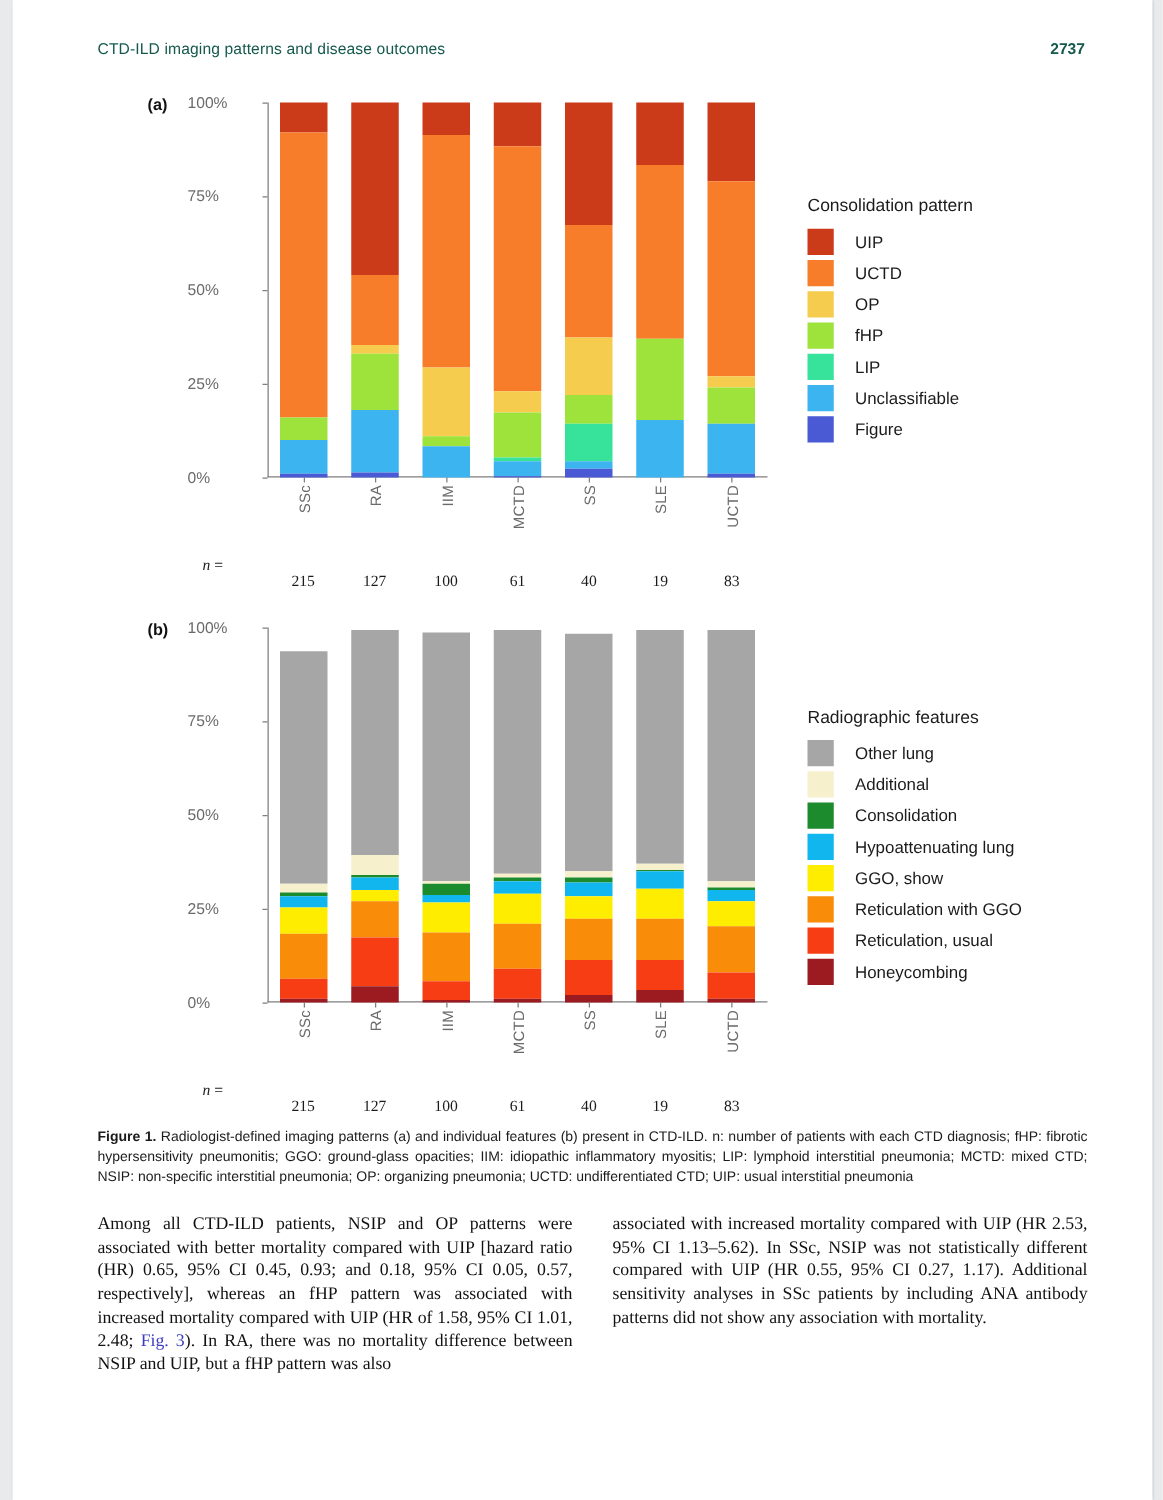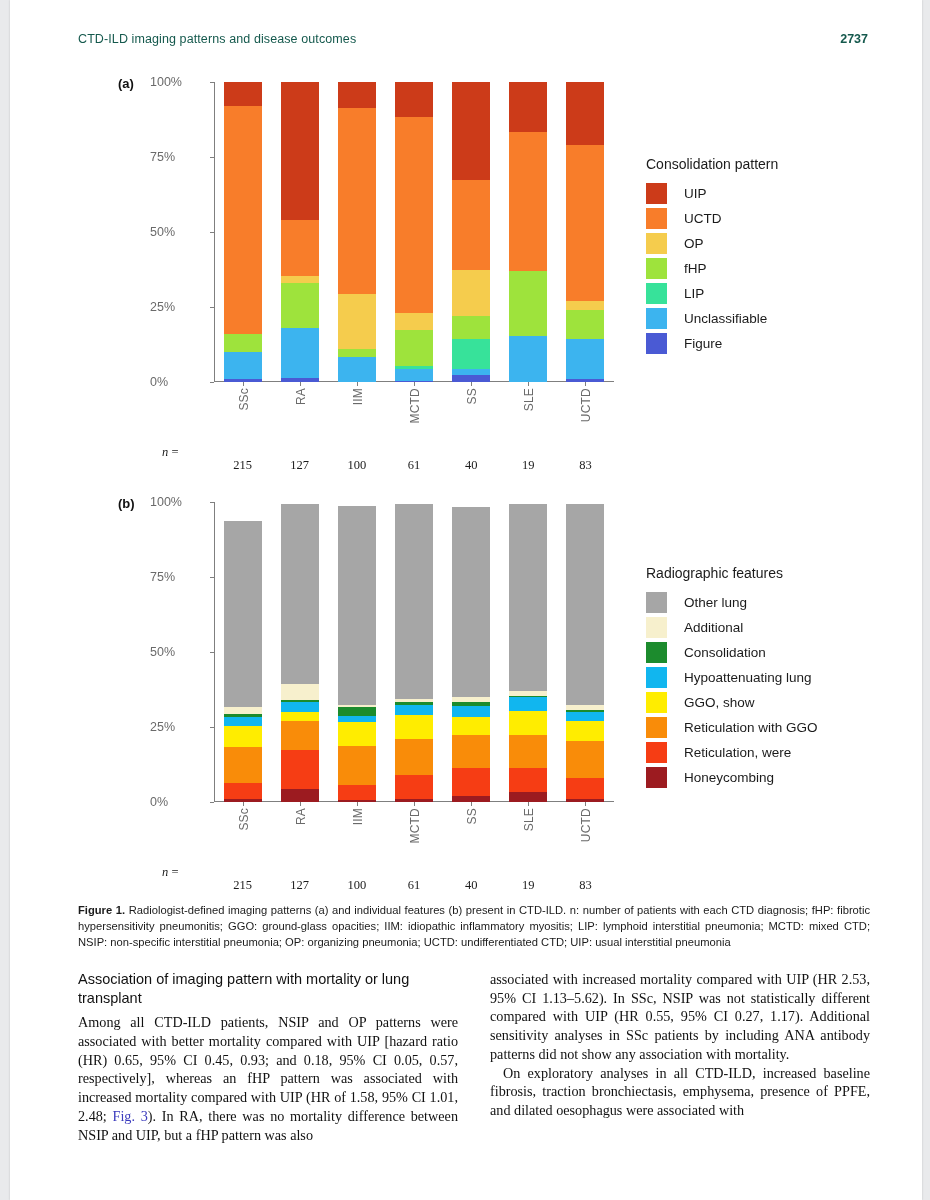--- a/index.html
+++ b/index.html
@@ -499,39 +499,37 @@
             <div class="legend-item">
               <span class="legend-swatch" style="background: rgb(255, 237, 0);"></span>
               <span class="legend-label">GGO, show</span>
             </div>
             <div class="legend-item">
               <span class="legend-swatch" style="background: rgb(249, 140, 9);"></span>
               <span class="legend-label">Reticulation with GGO</span>
             </div>
             <div class="legend-item">
               <span class="legend-swatch" style="background: rgb(246, 61, 20);"></span>
-              <span class="legend-label">Reticulation, were</span>
+              <span class="legend-label">Reticulation, usual</span>
             </div>
             <div class="legend-item">
               <span class="legend-swatch" style="background: rgb(156, 27, 32);"></span>
               <span class="legend-label">Honeycombing</span>
             </div>
           </div>
       </div>
     </div>
   </div>
 
   <div class="caption">
     <b>Figure 1.</b><span> Radiologist-defined imaging patterns (a) and individual features (b) present in CTD-ILD. n: number of patients with each CTD diagnosis; fHP: fibrotic hypersensitivity pneumonitis; GGO: ground-glass opacities; IIM: idiopathic inflammatory myositis; LIP: lymphoid interstitial pneumonia; MCTD: mixed CTD; NSIP: non-specific interstitial pneumonia; OP: organizing pneumonia; UCTD: undifferentiated CTD; UIP: usual interstitial pneumonia</span>
   </div>
 
   <div class="cols">
     <div class="col">
-      <h2 class="sec-head">Association of imaging pattern with mortality or lung transplant</h2>
       <p class="para"><span>Among all CTD-ILD patients, NSIP and OP patterns were associated with better mortality compared with UIP [hazard ratio (HR) 0.65, 95% CI 0.45, 0.93; and 0.18, 95% CI 0.05, 0.57, respectively], whereas an fHP pattern was associated with increased mortality compared with UIP (HR of 1.58, 95% CI 1.01, 2.48; </span><span class="link">Fig. 3</span><span>). In RA, there was no mortality difference between NSIP and UIP, but a fHP pattern was also</span></p>
     </div>
     <div class="col">
       <p class="para">associated with increased mortality compared with UIP (HR 2.53, 95% CI 1.13–5.62). In SSc, NSIP was not statistically different compared with UIP (HR 0.55, 95% CI 0.27, 1.17). Additional sensitivity analyses in SSc patients by including ANA antibody patterns did not show any association with mortality.</p>
-      <p class="para">On exploratory analyses in all CTD-ILD, increased baseline fibrosis, traction bronchiectasis, emphysema, presence of PPFE, and dilated oesophagus were associated with</p>
     </div>
   </div>
 
 </div>
 
 </body></html>

